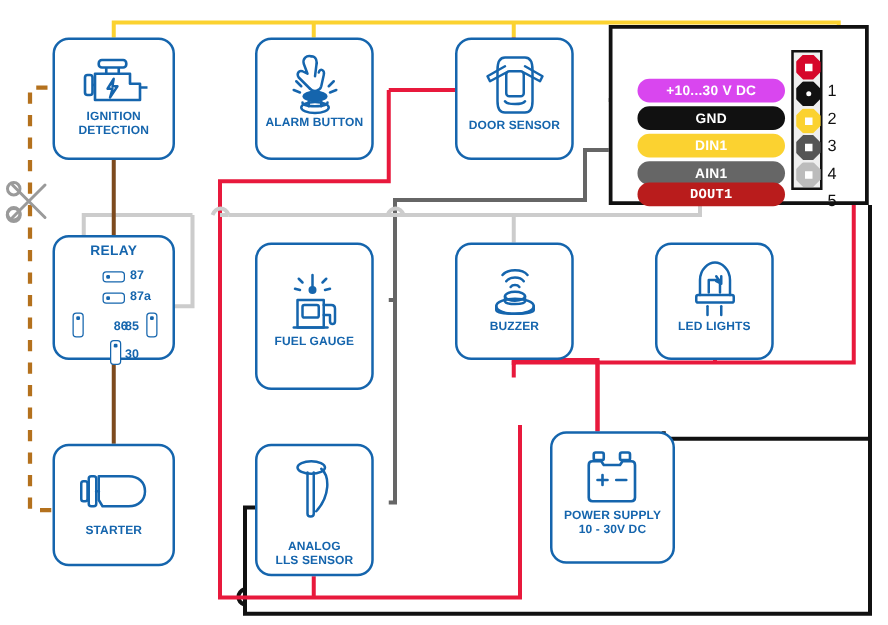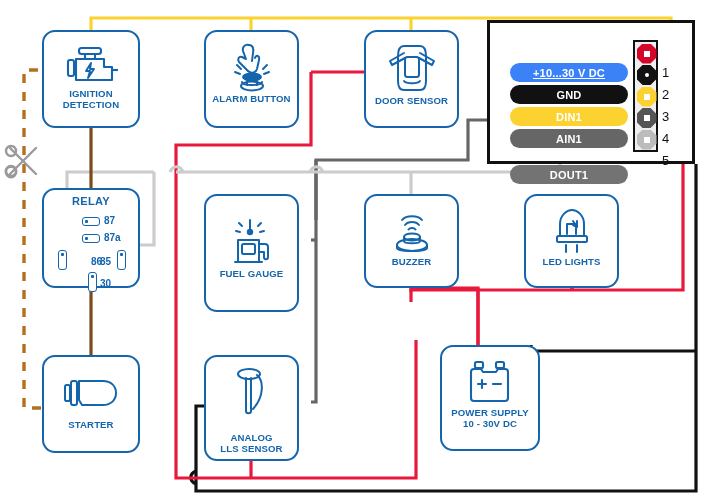--- a/index.html
+++ b/index.html
@@ -298,25 +298,25 @@
       </svg>
     </div>
     <div class="lbl">
       <div>POWER SUPPLY</div>
       <div>10 - 30V DC</div>
     </div>
   </div>
 
   <div id="conn">
 
-    <div class="pill" style="top:40px;background:#3b82f6;color:#ffffff;text-decoration:underline;">+10...30 V DC</div>
+    <div class="pill" style="top:40px;background:#d946ef;color:#ffffff;">+10...30 V DC</div>
     <div class="pill" style="top:62px;background:#111111;color:#ffffff;">GND</div>
     <div class="pill" style="top:84px;background:#fbd230;color:#ffffff;">DIN1</div>
     <div class="pill" style="top:106px;background:#666666;color:#ffffff;">AIN1</div>
-    <div class="pill" style="top:142px;background:#737373;color:#ffffff;">DOUT1</div>
+    <div class="pill" style="top:123px;background:#b91c1c;color:#ffffff;font-family:Liberation Mono, monospace;">DOUT1</div>
 
     <div id="pinstrip">
       <div class="pin" style="top:1.5px;">
         <div class="oct" style="background:#d6062a;">
             <i></i>
           </div>
       </div>
       <div class="pin" style="top:23px;">
         <div class="oct" style="background:#111111;">
             <i class="dot"></i>

